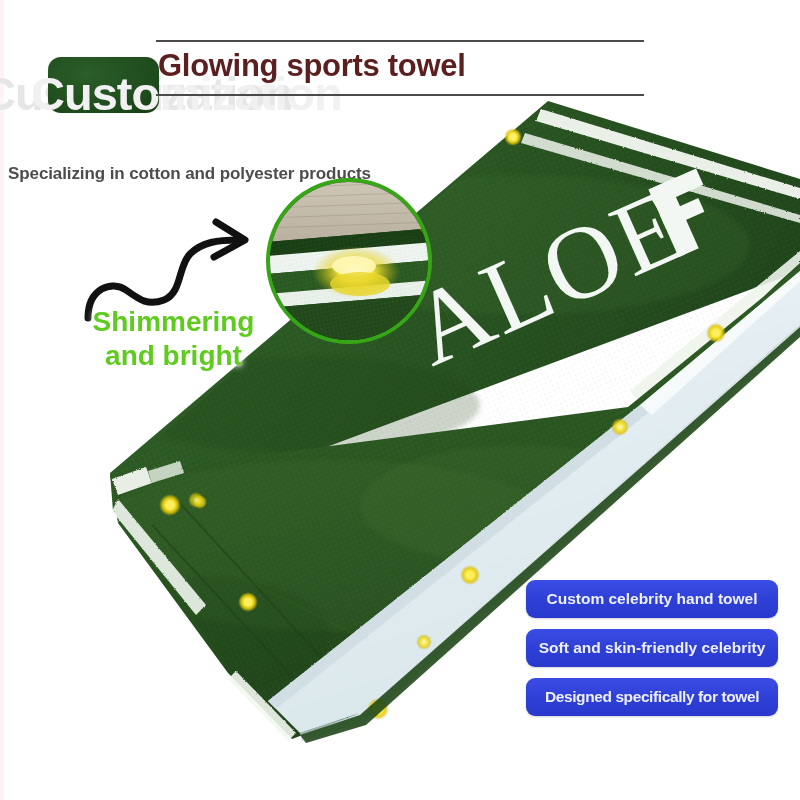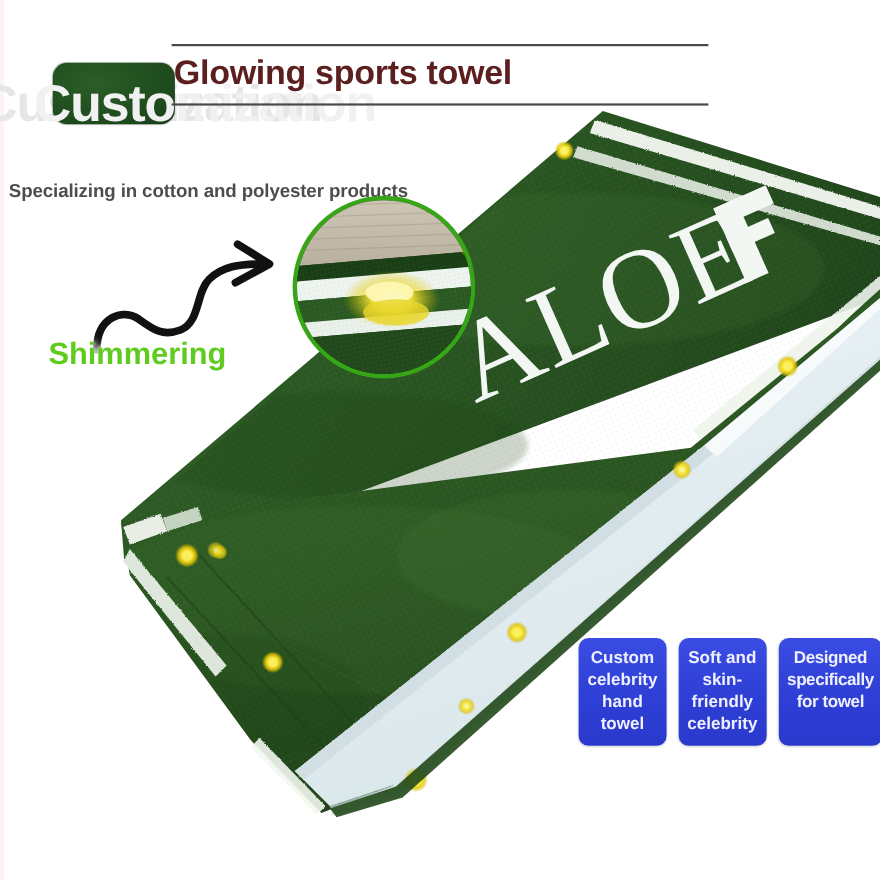--- a/index.html
+++ b/index.html
@@ -68,22 +68,22 @@
   }
 
   
   .photo{
     position:absolute; left:0; top:75px; width:800px; height:725px;
     z-index:2; overflow:hidden;
   }
 
   
   .shimmer{
-    position:absolute; left:44px; top:305px; width:235px; z-index:9;
-    text-align:left;
+    position:absolute; left:56px; top:305px; width:235px; z-index:9;
+    text-align:center;
     font-size:28px; font-weight:700; line-height:34px;
     color:#5ecb1e;
     text-shadow:0 0 3px #ffffff, 0 0 6px #ffffff, 0 0 9px #ffffff;
   }
   .shimmer span{ display:block; }
 
   
   .arrow{ position:absolute; left:78px; top:214px; z-index:9; }
 
   
@@ -94,21 +94,21 @@
     border:4px solid #36a516;
     overflow:hidden; z-index:10;
     background:#2c5a22;
   }
   .zc-inner{ position:absolute; left:-2px; top:-2px; width:166px; height:166px; }
 
   
   .pills{
     position:absolute; right:22px; top:580px;
     width:252px; z-index:11;
-    display:flex; gap:11px;
+    display:flex; flex-direction:column; gap:11px;
   }
   .pill{
     background:linear-gradient(180deg,#3a4ce3 0%, #2e3fd6 55%, #2a39cc 100%);
     color:#eef0ff;
     border-radius:9px;
     font-size:15.5px; font-weight:700; line-height:20px;
     text-align:center;
     padding:9px 8px;
     box-shadow:0 1px 2px rgba(0,0,0,.18);
   }
@@ -331,20 +331,21 @@
   </div>
 
   <svg class="arrow" width="192" height="112" viewBox="0 0 192 112">
     <path d="M10,104 C10,74 34,66 48,76 C62,86 70,92 86,86
              C104,79 100,52 112,40 C124,28 140,26 160,26" fill="none" stroke="#111111" stroke-width="7" stroke-linecap="round"></path>
     <path d="M138,8 L167,26 L136,43" fill="none" stroke="#111111" stroke-width="7" stroke-linecap="round" stroke-linejoin="round"></path>
   </svg>
 
   <div class="shimmer">
     <span>Shimmering</span>
+    <span>and bright</span>
   </div>
 
   <div class="watermark">Customization</div>
   <div class="badge">
     <div class="badge-text">Customization</div>
   </div>
 
   <div class="head-wrap">
     <div class="rule top"></div>
     <div class="headline">Glowing sports towel</div>

